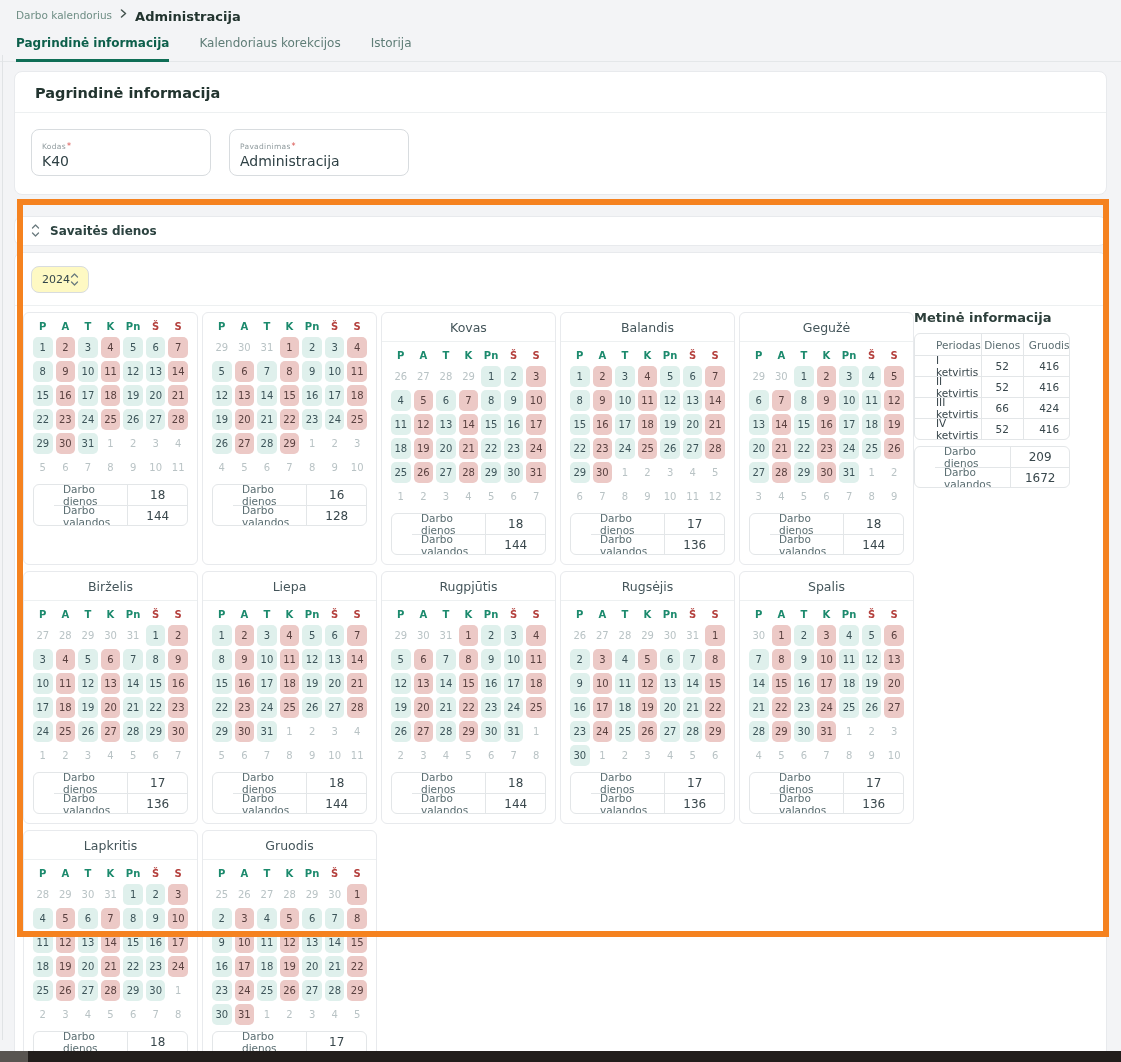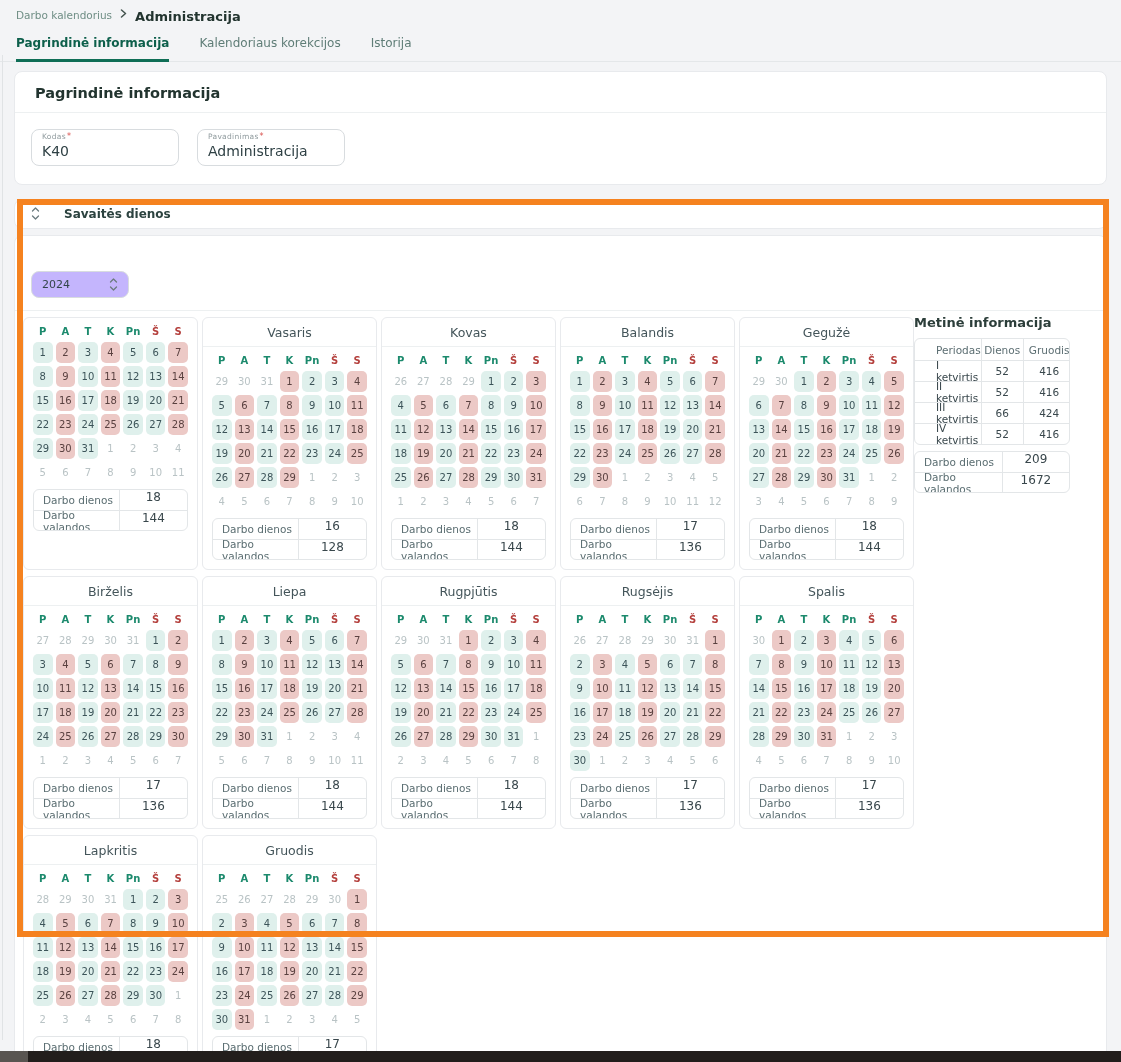--- a/index.html
+++ b/index.html
@@ -19,53 +19,53 @@
   
   .tabs { display:flex; gap:30px; padding:12px 0 0 16px; border-bottom:1px solid #e4e7e9; }
   .tab { font-size:12px; color:#5f7d77; padding-bottom:9px; cursor:pointer; }
   .tab.active { color:#0d5f4b; font-weight:bold; border-bottom:3px solid #0f6e56; margin-bottom:-1px; }
 
   
   .card { background:#fff; border:1px solid #e8eaed; border-radius:8px; margin:0 14px; }
   .form-card { margin-top:9px; }
   .card-title { font-size:14.5px; font-weight:bold; color:#22342f; padding:13px 20px 11px; border-bottom:1px solid #edf0f1; }
   .form-fields { display:flex; gap:18px; padding:16px 16px 18px; }
-  .field { width:148px; border:1px solid #d8dcdf; border-radius:8px; padding:2px 10px 6px; position:relative; background:#fff; }
+  .field { width:180px; border:1px solid #d8dcdf; border-radius:8px; padding:12px 10px 6px; position:relative; background:#fff; }
   .field-label { font-size:7.5px; color:#909b9e; letter-spacing:.3px; display:block; }
   .field-star { color:#d8514d; font-size:8px; margin-left:1px; }
   .field-value { font-size:14px; color:#2f4145; margin-top:2px; display:block; }
   .field.select { cursor:pointer; }
   .select-chevron { position:absolute; right:10px; top:13px; }
 
-  .week-card { margin-top:14px; display:flex; gap:24px; padding:7px 16px; }
+  .week-card { margin-top:21px; display:flex; gap:10px; padding:7px 16px; }
   .week-title { font-size:12px; font-weight:600; color:#2c4340; }
 
   
   .cal-card { margin-top:6px; padding-bottom:12px; }
   .year-row { padding:13px 16px 12px; border-bottom:1px solid #edf0f1; }
-  .year-select { display:inline-flex; align-items:center; justify-content:space-between; width:98px; border:1px solid #d8dcdf; border-radius:8px; padding:6px 10px; cursor:pointer; background:#c4b5fd;margin-top:22px; }
+  .year-select { display:inline-flex; align-items:center; justify-content:space-between; width:58px; border:1px solid #d8dcdf; border-radius:8px; padding:6px 10px; cursor:pointer; background:#fef9c3; }
   .year-value { font-size:11px; color:#33454a; }
 
   .months-area { position:relative; padding:6px 0 0 8px; }
   .months-grid { display:flex; flex-wrap:wrap; gap:6px 4px; width:895px; }
 
   .month-card { width:175px; border:1px solid #e8eaed; border-radius:6px; background:#fff; }
   .month-title { text-align:center; font-size:12.5px; color:#44555a; padding:7px 0 6px; border-bottom:1px solid #edf0f1; }
   .month-body { padding:6px 9px 0; }
   .weekday-row, .day-grid { display:grid; grid-template-columns:repeat(7,1fr); gap:3px; }
   .weekday-row { margin-bottom:3px; }
   .wd { text-align:center; font-size:10px; font-weight:bold; color:#1c8a6d; height:15px; line-height:15px; }
   .wd-weekend { color:#b4403d; }
   .day { height:21px; line-height:21px; text-align:center; font-size:10px; border-radius:5px; }
   .day.work { background:#dff0ec; color:#3c5459; cursor:pointer; }
   .day.off  { background:#ecc9c6; color:#5a4140; cursor:pointer; }
   .day.other{ background:transparent; color:#b9c3c5; }
 
   .stats { margin:6px 9px 9px; border:1px solid #e3e6e8; border-radius:6px; overflow:hidden; }
-  .stat-row { display:flex; height:20px; align-items:flex-start; }
+  .stat-row { display:flex; height:20px; align-items:center;margin-left:20px; }
   .stat-row + .stat-row { border-top:1px solid #e3e6e8; }
   .stat-label { flex:0 0 56%; padding-left:9px; font-size:10.5px; color:#5a6d71; border-right:1px solid #e3e6e8; height:100%; display:flex; align-items:center; }
   .stat-value { flex:1; text-align:center; font-size:12px; color:#39474c; }
 
   
   .annual { position:absolute; left:899px; top:4px; width:156px; }
   .annual-title { font-size:13px; font-weight:bold; color:#2c3e3a; margin-bottom:8px; }
   .a-table { border:1px solid #e3e6e8; border-radius:6px; overflow:hidden; display:grid; grid-template-columns:1fr 42px 52px; }
   .a-cell { font-size:10.5px; color:#39474c; height:21px; display:flex; align-items:center; justify-content:center; border-top:1px solid #e3e6e8; border-left:1px solid #e3e6e8; }
   .a-cell.first-col { justify-content:flex-start; padding-left:21px; border-left:none; }
@@ -204,21 +204,20 @@
                 <span class="stat-label">Darbo dienos</span>
                 <span class="stat-value">18</span>
               </div>
               <div class="stat-row">
                 <span class="stat-label">Darbo valandos</span>
                 <span class="stat-value">144</span>
               </div>
             </div>
           </div>
           <div class="month-card">
-            <div class="month-title">Vasaris</div>
             <div class="month-body">
               <div class="weekday-row">
                 <span class="wd">P</span>
                 <span class="wd">A</span>
                 <span class="wd">T</span>
                 <span class="wd">K</span>
                 <span class="wd">Pn</span>
                 <span class="wd wd-weekend">Š</span>
                 <span class="wd wd-weekend">S</span>
               </div>

